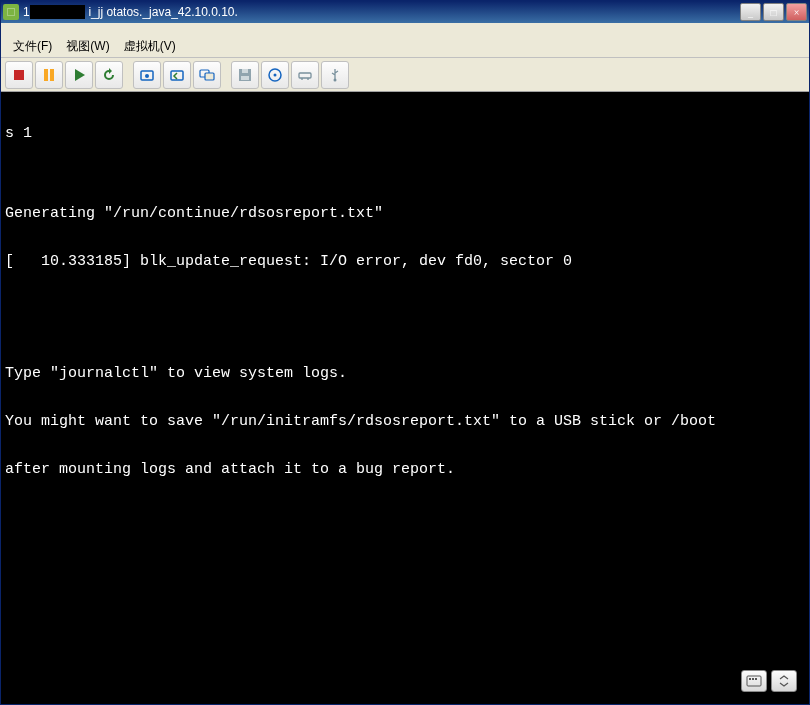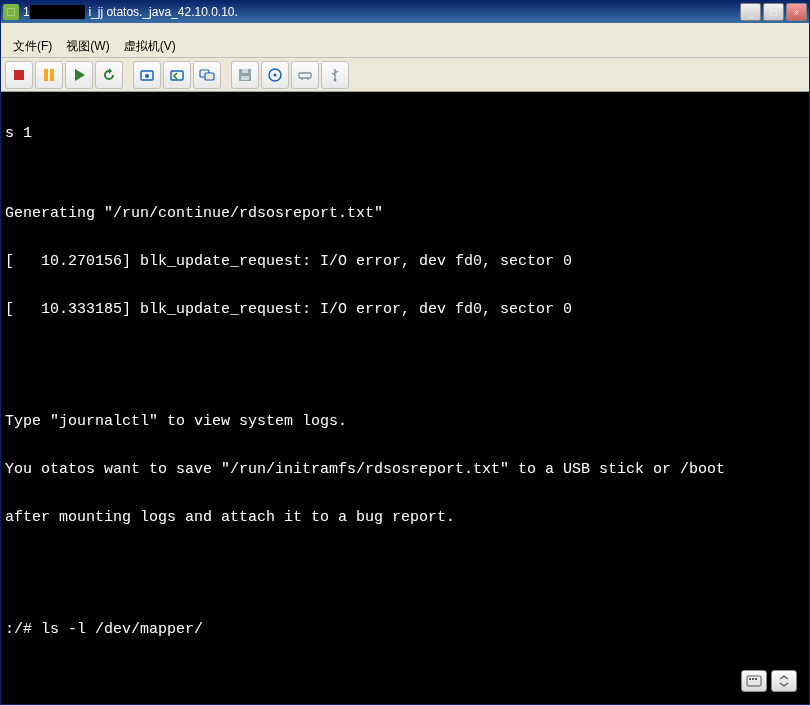--- a/index.html
+++ b/index.html
@@ -122,30 +122,28 @@
           <path d="M8 2v10M8 6l3-2M8 8l-3-2" stroke="#78909c" stroke-width="1.3" fill="none"></path>
           <circle cx="8" cy="13" r="1.5" fill="#78909c"></circle>
         </svg>
       </div>
   </div>
 
   <div class="console">
     <div class="line">s 1</div>
     <div class="line"></div>
     <div class="line">Generating "/run/continue/rdsosreport.txt"</div>
-    <div class="line">[   10.270156] blk_update_request: I/O error, dev fd0, sector 0</div>
     <div class="line">[   10.333185] blk_update_request: I/O error, dev fd0, sector 0</div>
     <div class="line"></div>
     <div class="line"></div>
     <div class="line">Type "journalctl" to view system logs.</div>
-    <div class="line">You otatos want to save "/run/initramfs/rdsosreport.txt" to a USB stick or /boot</div>
+    <div class="line">You might want to save "/run/initramfs/rdsosreport.txt" to a USB stick or /boot</div>
     <div class="line">after mounting logs and attach it to a bug report.</div>
     <div class="line"></div>
     <div class="line"></div>
-    <div class="line">:/# ls -l /dev/mapper/</div>
     
     
     
     
     
     
     
     
     
     

